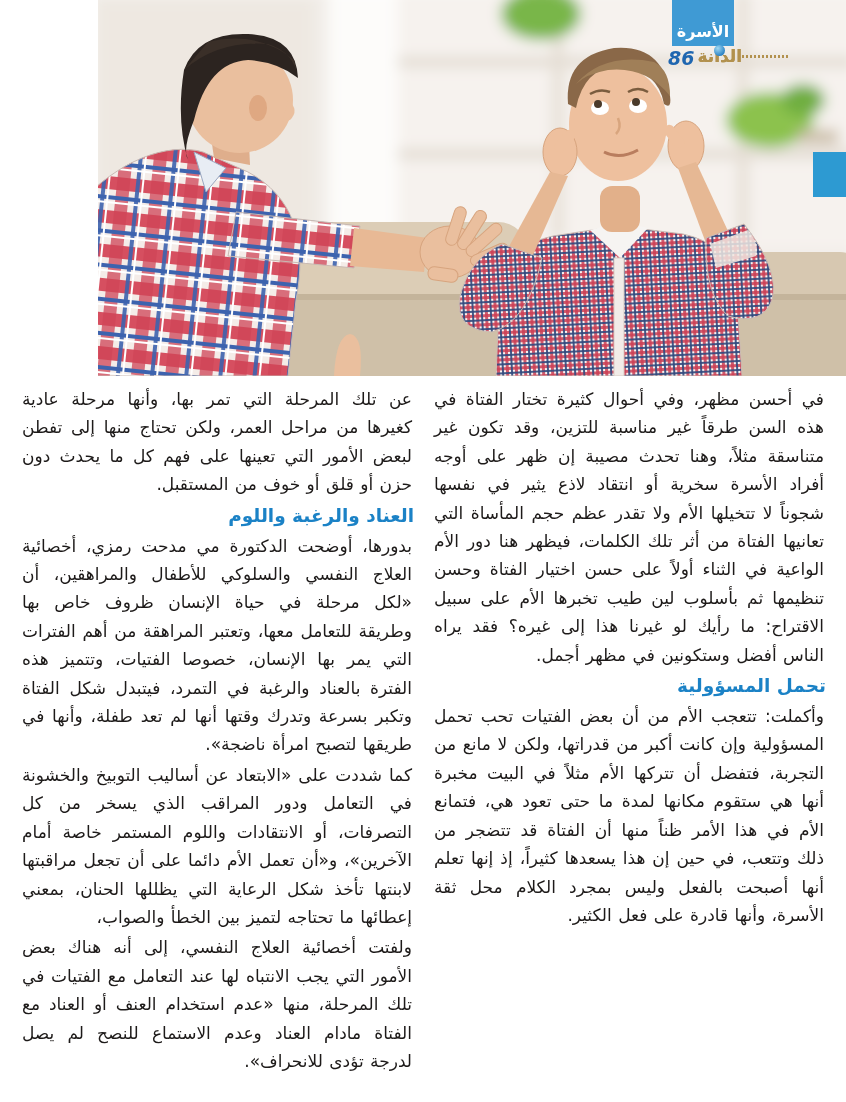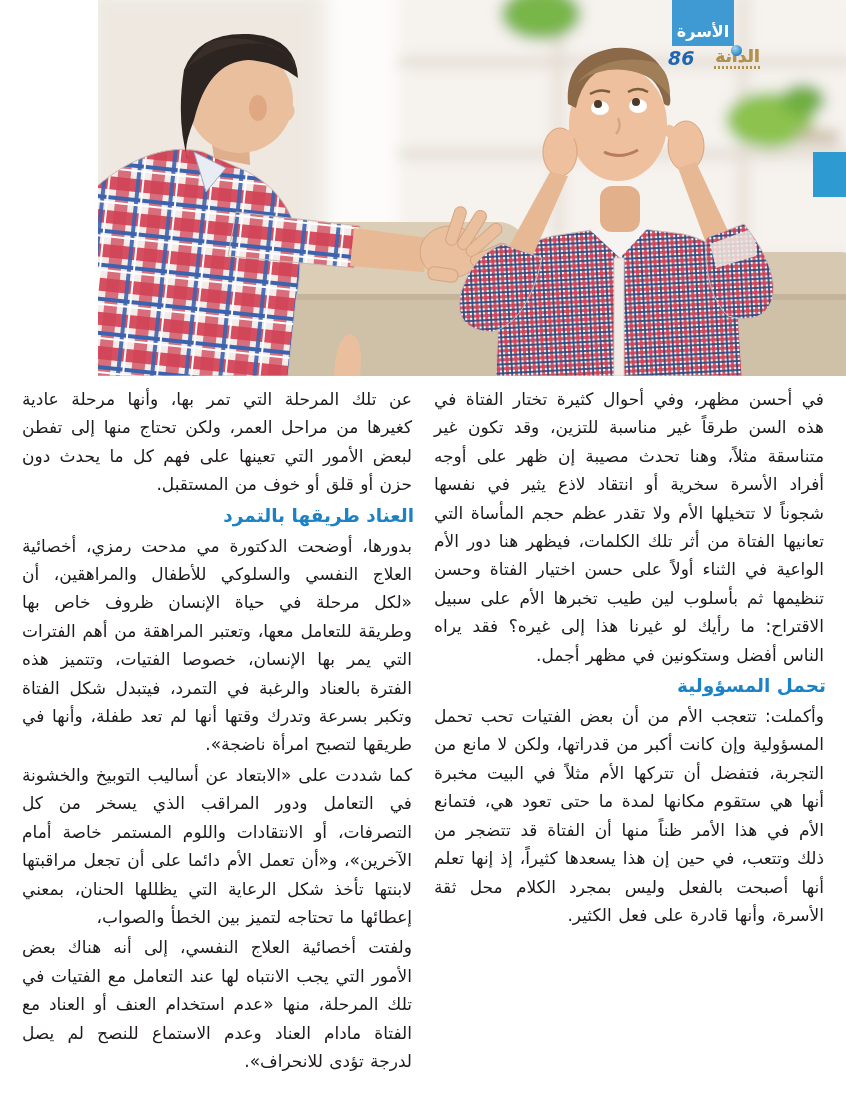--- a/index.html
+++ b/index.html
@@ -13,26 +13,26 @@
     position:absolute;left:98px;top:0;width:748px;height:376px;overflow:hidden;
   }
   
   .section-badge{
     position:absolute;left:672px;top:0;width:62px;height:46px;
     background:#3f9ad4;color:#ffffff;display:flex;align-items:flex-end;justify-content:center;
     font-size:16px;font-weight:bold;padding-bottom:5px;box-sizing:border-box;
   }
   .logo-row{
     position:absolute;left:668px;top:47px;width:108px;height:30px;
-    display:flex;flex-direction:row;align-items:flex-start;gap:20px;direction:ltr;
+    display:flex;flex-direction:row;align-items:flex-start;gap:3px;direction:ltr;
   }
   .issue-number{
     color:#1f66b0;font-weight:bold;font-size:19px;font-style:italic;line-height:22px;
   }
-  .logo-mark{position:relative;display:flex;flex-direction:column;align-items:center;}
+  .logo-mark{position:relative;display:flex;flex-direction:row;align-items:center;}
   .logo-word{
     color:#b2914e;font-weight:bold;font-size:17px;line-height:18px;letter-spacing:0;
     text-shadow:0 0 0 #b2914e;direction:rtl;
   }
   .logo-ball{
     position:absolute;top:-2px;left:17px;width:11px;height:11px;border-radius:50%;
     background:radial-gradient(circle at 35% 30%,#9fd8f2,#2f86c8 70%,#1c5e97);
   }
   .logo-caption{
     width:46px;height:3px;margin-top:1px;
@@ -190,18 +190,18 @@
 <div class="edge-tab"></div>
 
 <div class="article">
   <div class="col" id="col-right">
       <p class="para">في أحسن مظهر، وفي أحوال كثيرة تختار الفتاة في هذه السن طرقاً غير مناسبة للتزين، وقد تكون غير متناسقة مثلاً، وهنا تحدث مصيبة إن ظهر على أوجه أفراد الأسرة سخرية أو انتقاد لاذع يثير في نفسها شجوناً لا تتخيلها الأم ولا تقدر عظم حجم المأساة التي تعانيها الفتاة من أثر تلك الكلمات، فيظهر هنا دور الأم الواعية في الثناء أولاً على حسن اختيار الفتاة وحسن تنظيمها ثم بأسلوب لين طيب تخبرها الأم على سبيل الاقتراح: ما رأيك لو غيرنا هذا إلى غيره؟ فقد يراه الناس أفضل وستكونين في مظهر أجمل.</p>
       <h3 class="sec-heading">تحمل المسؤولية</h3>
       <p class="para">وأكملت: تتعجب الأم من أن بعض الفتيات تحب تحمل المسؤولية وإن كانت أكبر من قدراتها، ولكن لا مانع من التجربة، فتفضل أن تتركها الأم مثلاً في البيت مخبرة أنها هي ستقوم مكانها لمدة ما حتى تعود هي، فتمانع الأم في هذا الأمر ظناً منها أن الفتاة قد تتضجر من ذلك وتتعب، في حين إن هذا يسعدها كثيراً، إذ إنها تعلم أنها أصبحت بالفعل وليس بمجرد الكلام محل ثقة الأسرة، وأنها قادرة على فعل الكثير.</p>
     </div>
   <div class="col" id="col-left">
       <p class="para">عن تلك المرحلة التي تمر بها، وأنها مرحلة عادية كغيرها من مراحل العمر، ولكن تحتاج منها إلى تفطن لبعض الأمور التي تعينها على فهم كل ما يحدث دون حزن أو قلق أو خوف من المستقبل.</p>
-      <h3 class="sec-heading">العناد طريقها بالتمرد</h3>
+      <h3 class="sec-heading">العناد والرغبة واللوم</h3>
       <p class="para">بدورها، أوضحت الدكتورة مي مدحت رمزي، أخصائية العلاج النفسي والسلوكي للأطفال والمراهقين، أن «لكل مرحلة في حياة الإنسان ظروف خاص بها وطريقة للتعامل معها، وتعتبر المراهقة من أهم الفترات التي يمر بها الإنسان، خصوصا الفتيات، وتتميز هذه الفترة بالعناد والرغبة في التمرد، فيتبدل شكل الفتاة وتكبر بسرعة وتدرك وقتها أنها لم تعد طفلة، وأنها في طريقها لتصبح امرأة ناضجة».</p>
       <p class="para">كما شددت على «الابتعاد عن أساليب التوبيخ والخشونة في التعامل ودور المراقب الذي يسخر من كل التصرفات، أو الانتقادات واللوم المستمر خاصة أمام الآخرين»، و«أن تعمل الأم دائما على أن تجعل مراقبتها لابنتها تأخذ شكل الرعاية التي يظللها الحنان، بمعني إعطائها ما تحتاجه لتميز بين الخطأ والصواب،</p>
       <p class="para">ولفتت أخصائية العلاج النفسي، إلى أنه هناك بعض الأمور التي يجب الانتباه لها عند التعامل مع الفتيات في تلك المرحلة، منها «عدم استخدام العنف أو العناد مع الفتاة مادام العناد وعدم الاستماع للنصح لم يصل لدرجة تؤدى للانحراف».</p>
     </div>
 </div>
 
 </body></html>

